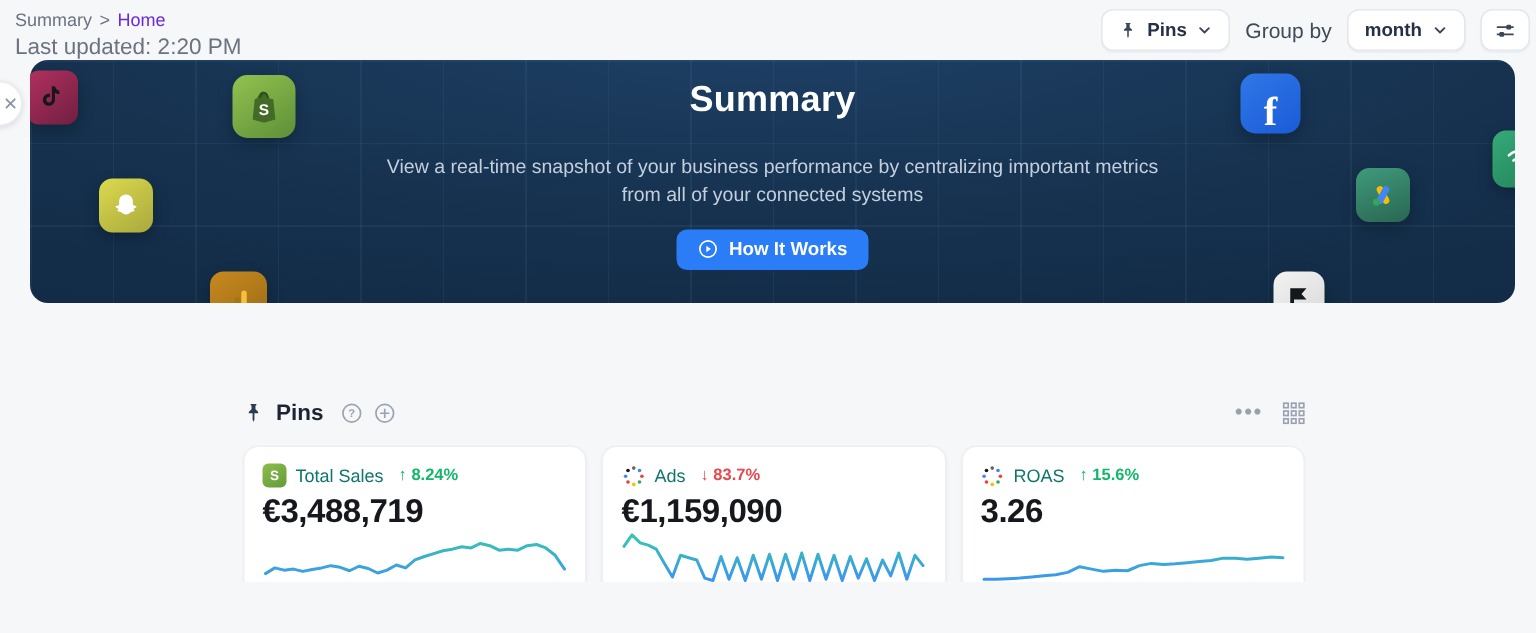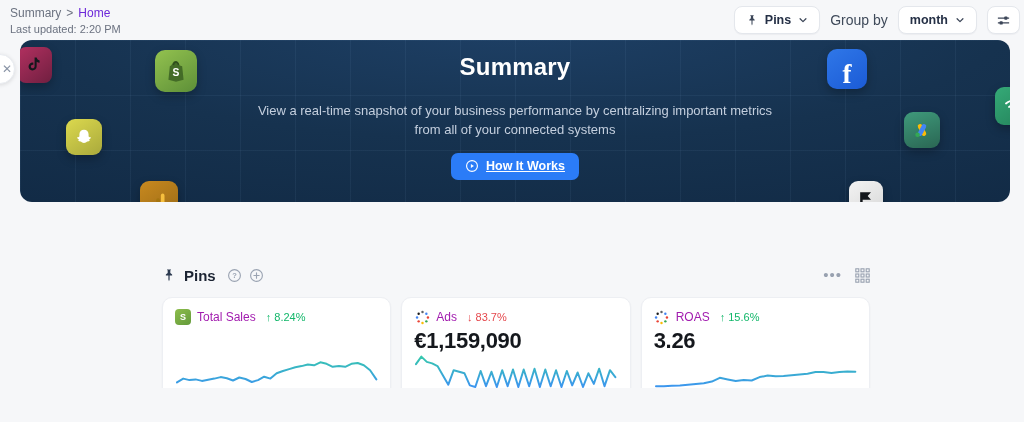--- a/index.html
+++ b/index.html
@@ -4,21 +4,21 @@
 <style>
   * { margin:0; padding:0; box-sizing:border-box; }
   html,body { width:1024px; height:422px; }
   body { font-family:"Liberation Sans", sans-serif; background:#f6f7f9; }
   .app { position:relative; width:1024px; height:388px; background:#f6f7f9; overflow:hidden; }
 
   
   .crumbs { position:absolute; left:10px; top:6px; }
   .crumb-row { font-size:12px; color:#6b7280; display:flex; gap:5px; align-items:center; }
   .crumb-row .current { color:#6d28d9; }
-  .updated { font-size:11px; color:#6b7280; margin-top:3px; }
+  .updated { font-size:15px; color:#6b7280; margin-top:3px; }
 
   .controls { position:absolute; top:6px; right:4px; display:flex; align-items:center; gap:10px; }
   .ctl { display:flex; align-items:center; gap:7px; height:28px; padding:0 11px;
          background:#fff; border:1px solid #e4e7ec; border-radius:8px;
          font-family:inherit; font-size:12.5px; font-weight:600; color:#253046; cursor:pointer;
          box-shadow:0 1px 1px rgba(16,24,40,.04); white-space:nowrap; }
   .ctl svg { flex:0 0 auto; color:#3c4658; }
   .ctl .chev { color:#667085; }
   .groupby { font-size:14px; color:#3f4a5a; }
   .ctl.icon-only { padding:0 8px; color:#667085; }
@@ -63,22 +63,22 @@
   .head-right { margin-left:auto; display:flex; align-items:center; gap:13px; color:#98a1b0; }
   .more-dots { font-size:15px; letter-spacing:1px; cursor:pointer; line-height:10px; }
   .drag-grid { cursor:grab; display:flex; }
 
   .cards { display:grid; grid-template-columns:repeat(3,1fr); gap:10px; margin-top:10px; }
   .card { position:relative; height:104px; background:#fff; border:1px solid #edeff3; border-radius:10px;
           box-shadow:0 1px 2px rgba(16,24,40,.05); padding:11px 12px; cursor:pointer; }
   .card-top { display:flex; align-items:center; gap:6px; }
   .src-ico { width:16px; height:16px; border-radius:4px; display:flex; align-items:center; justify-content:center; flex:0 0 auto; }
   .src-ico.shopify-sm { background:linear-gradient(145deg,#8dbd4c,#639a3a); color:#fff; font-size:9px; font-weight:700; }
-  .card-label { font-size:12px; color:#a21caf; font-weight:500; }
-  .trend { font-size:11px; font-weight:400; margin-left:4px; }
+  .card-label { font-size:12px; color:#0f766e; font-weight:500; }
+  .trend { font-size:11px; font-weight:700; margin-left:4px; }
   .card.up .trend { color:var(--positive); }
   .card.down .trend { color:var(--negative); }
   .card-value { font-size:22px; font-weight:700; color:#15181d; letter-spacing:-.3px; margin-top:3px; }
   .spark { position:absolute; left:12px; right:12px; bottom:7px; width:calc(100% - 24px); height:44px; }
 </style>
 </head>
 <body>
 
 <div class="app">
 
@@ -173,21 +173,21 @@
       </svg>
     </div>
     <div class="tile flag">
       <svg width="20" height="20" viewBox="0 0 24 24">
           <path fill="#14171c" d="M5 5h13l-4 4.5 4 4.5H8v5H5z"></path>
         </svg>
     </div>
 
     <h1>Summary</h1>
     <p>View a real-time snapshot of your business performance by centralizing important metrics from all of your connected systems</p>
-    <button class="cta" style="background: rgb(43, 124, 247); text-decoration: underline;">
+    <button class="cta" style="background: rgb(43, 124, 247);">
       <span style="display:flex">
         <svg width="14" height="14" viewBox="0 0 16 16">
             <circle cx="8" cy="8" r="6.2" fill="none" stroke="#fff" stroke-width="1.3"></circle>
             <path d="M6.7 5.6l3.5 2.4-3.5 2.4z" fill="#fff"></path>
           </svg>
       </span>
       <span>How It Works</span>
     </button>
   </section>
 
@@ -232,20 +232,21 @@
     </div>
 
     <div class="cards">
 
       <article class="card up">
         <div class="card-top">
           <span class="src-ico shopify-sm">S</span>
           <span class="card-label">Total Sales</span>
           <span class="trend"><span>↑</span> <span>8.24%</span></span>
         </div>
+        <div class="card-value">€3,488,719</div>
         <svg class="spark" viewBox="0 0 205 44" preserveAspectRatio="none">
           <defs>
               <linearGradient id="grad-0" gradientUnits="userSpaceOnUse" x1="0" y1="0" x2="0" y2="44">
             <stop class="stop-top" offset="0" stop-color="#35d49c"></stop>
                 <stop class="stop-bottom" offset="1" stop-color="#3d8bfd"></stop>
           </linearGradient>
             </defs>
           <polyline fill="none" stroke="url(#grad-0)" stroke-width="2" stroke-linejoin="round" stroke-linecap="round" points="2.0,33.4 8.3,29.6 14.6,31.1 20.8,30.4 27.1,31.9 33.4,30.7 39.7,29.6 46.0,28.1 52.3,29.2 58.5,31.5 64.8,28.5 71.1,30.0 77.4,33.0 83.7,31.1 89.9,27.7 96.2,29.6 102.5,24.3 108.8,22.0 115.1,20.1 121.3,18.2 127.6,17.1 133.9,15.5 140.2,16.3 146.5,13.3 152.8,14.8 159.0,17.8 165.3,17.1 171.6,17.8 177.9,14.8 184.2,14.0 190.4,16.3 196.7,21.2 203.0,30.4"></polyline>
         </svg>
       </article>

